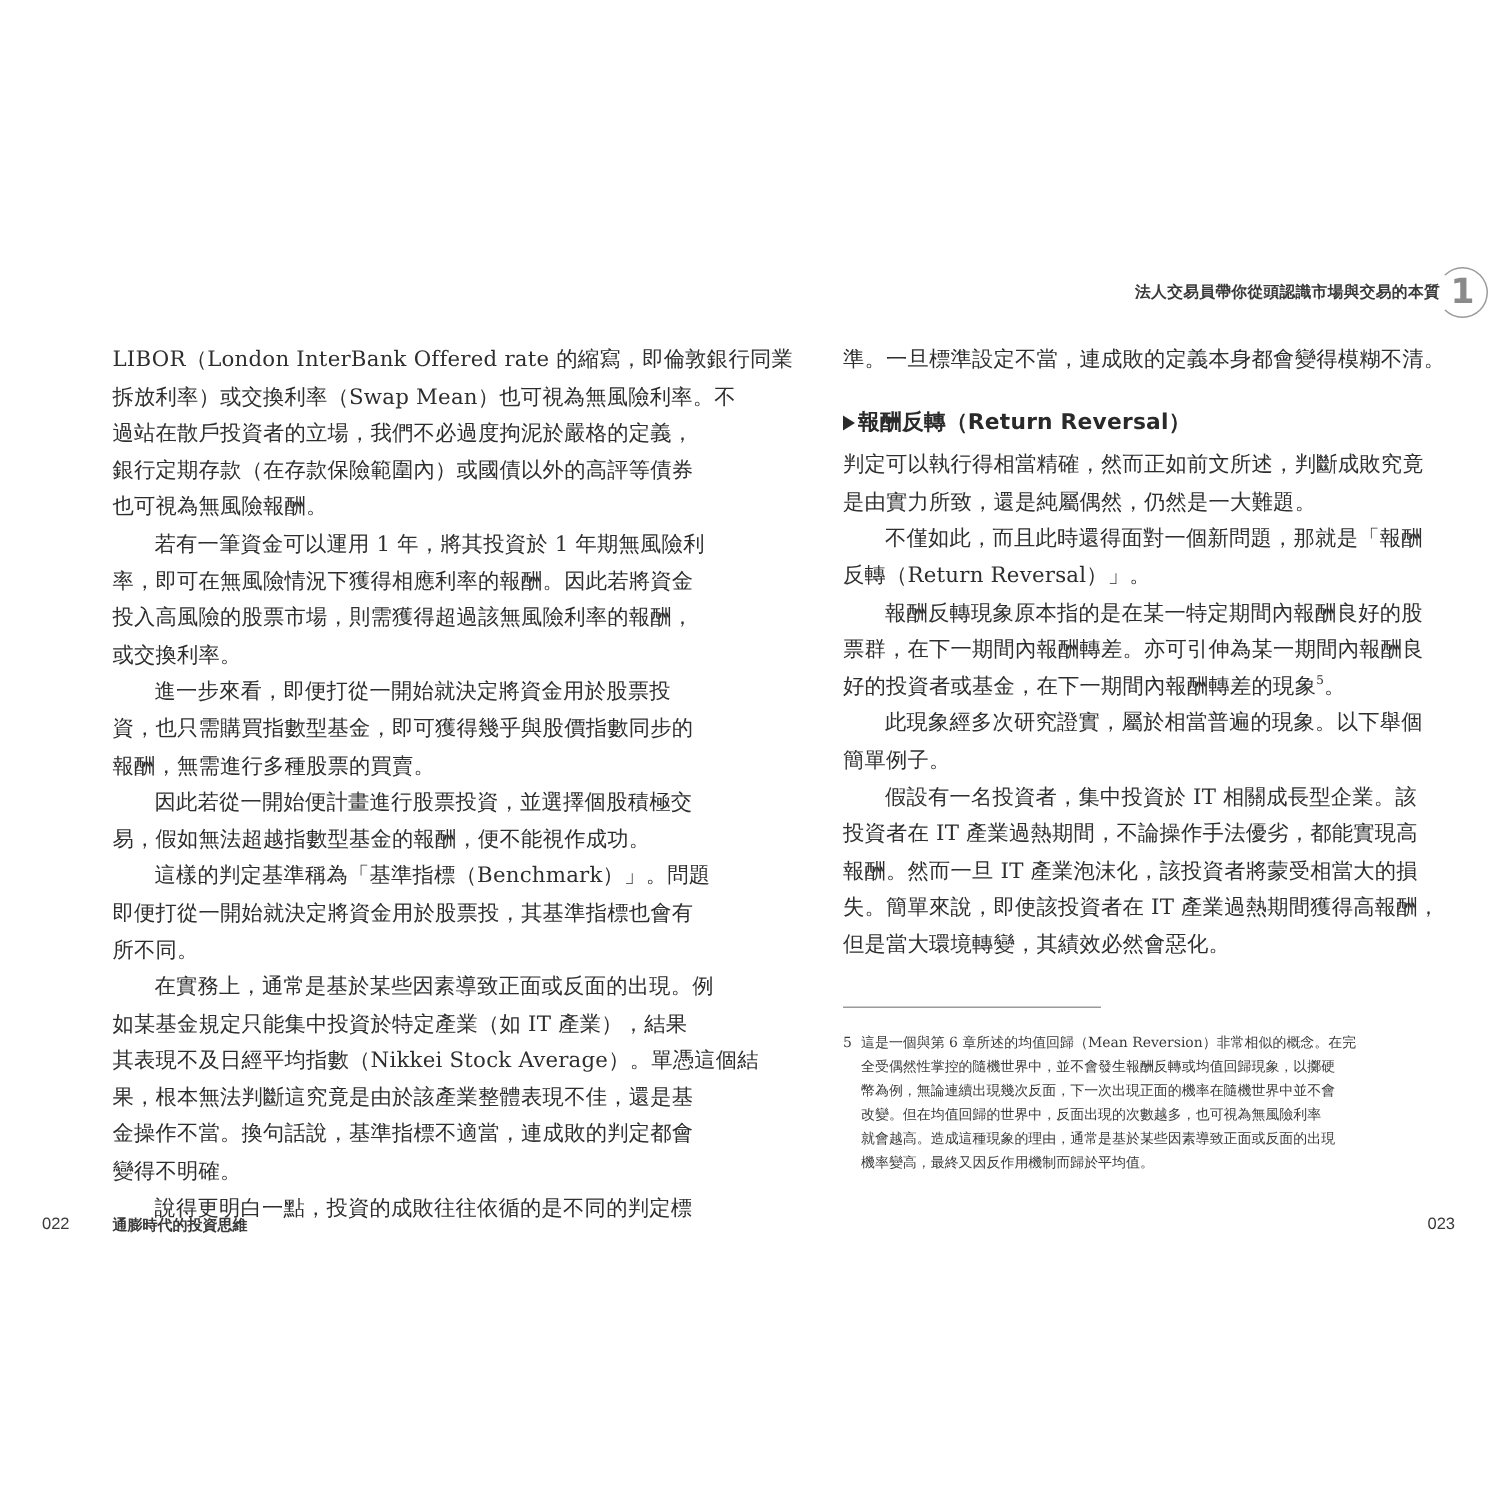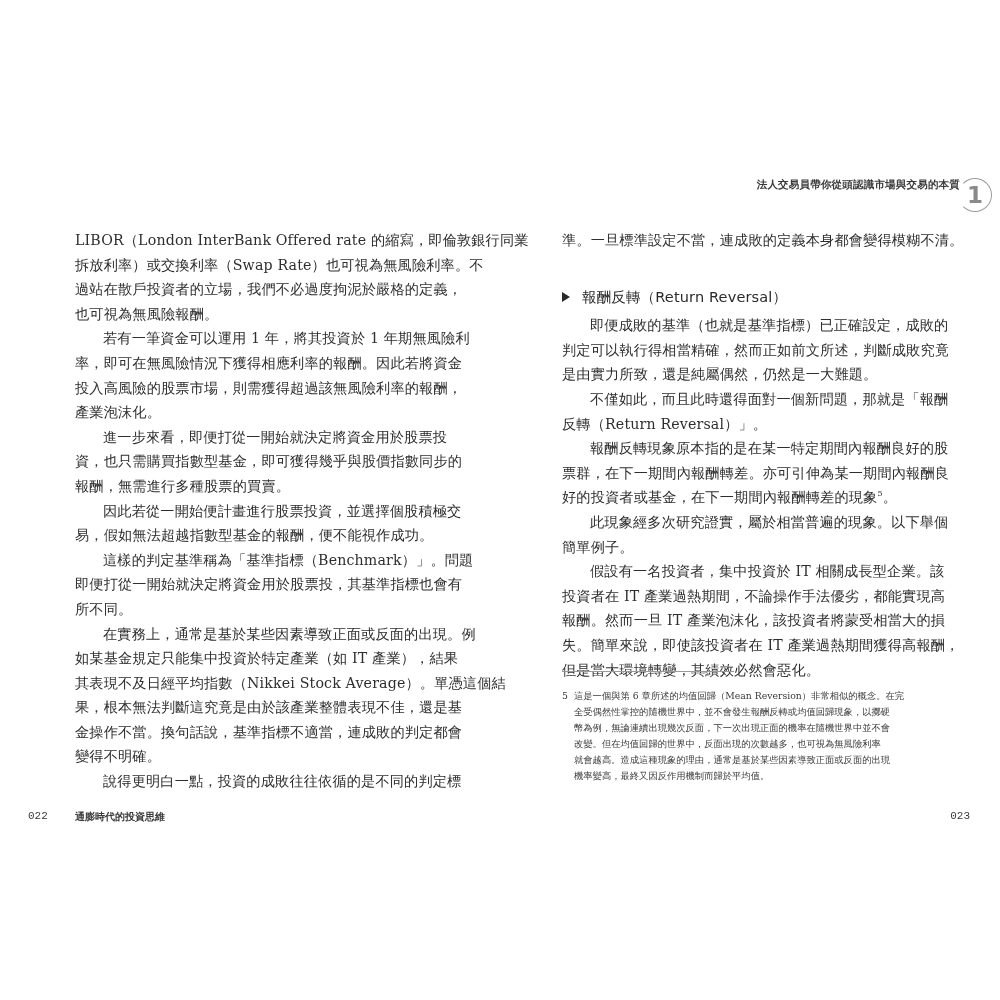--- a/index.html
+++ b/index.html
@@ -27,21 +27,21 @@
     }
     .page-left { left: 0; width: 500px; }
     .page-right { left: 500px; width: 500px; }
 
     
     .running-header {
       position: absolute;
       top: 178px;
       right: 8px;
       display: flex;
-      align-items: flex-start;
+      align-items: center;
       gap: 2px;
     }
     .running-header-title {
       font-family: "DejaVu Sans", "Liberation Sans", sans-serif;
       font-size: 10.5px;
       font-weight: bold;
       color: #3a3a3a;
       letter-spacing: 0.2px;
     }
     .chapter-badge {
@@ -75,27 +75,27 @@
     .line {
       display: block;
       white-space: nowrap;
       height: 24.6px;
     }
     .indent { padding-left: 28px; }
 
     .section-heading {
       display: flex;
       align-items: center;
-      gap: 10px;
+      gap: 0;
       font-family: "DejaVu Sans", "Liberation Sans", sans-serif;
       font-size: 14.5px;
-      font-weight: normal;
+      font-weight: bold;
       color: #2a2a2a;
       height: 24.6px;
-      margin-top: 32px;
+      margin-top: 17px;
       margin-bottom: 4px;
     }
     .triangle-icon {
       display: inline-block;
       width: 0; height: 0;
       border-top: 5px solid transparent;
       border-bottom: 5px solid transparent;
       border-left: 8px solid #2a2a2a;
       margin-right: 2px;
     }
@@ -129,21 +129,21 @@
       white-space: nowrap;
       height: 16px;
     }
     .fn-num { display: inline-block; width: 12px; }
     .fn-cont { padding-left: 12px; }
 
     
     .folio {
       position: absolute;
       top: 810px;
-      font-family: Liberation Mono, monospace;
+      font-family: Liberation Sans, sans-serif;
       font-size: 11px;
       color: #3a3a3a;
     }
     .folio-left { left: 28px; }
     .folio-right { right: 30px; }
     .folio-book-title {
       position: absolute;
       top: 810px;
       left: 75px;
       font-family: Liberation Sans, sans-serif;
@@ -153,27 +153,28 @@
     }
   </style>
 </head>
 <body>
 
 <div class="spread">
 
   <div class="page page-left">
     <div class="text-col" id="left-lines">
         <span class="line"><span>LIBOR（London InterBank Offered rate 的縮寫，即倫敦銀行同業</span></span>
-        <span class="line"><span>拆放利率）或交換利率（Swap Rate）也可視為無風險利率。不</span></span>
+        <span class="line"><span>拆放利率）或交換利率（Swap Mean）也可視為無風險利率。不</span></span>
         <span class="line"><span>過站在散戶投資者的立場，我們不必過度拘泥於嚴格的定義，</span></span>
+        <span class="line"><span>銀行定期存款（在存款保險範圍內）或國債以外的高評等債券</span></span>
         <span class="line"><span>也可視為無風險報酬。</span></span>
         <span class="line indent"><span>若有一筆資金可以運用 1 年，將其投資於 1 年期無風險利</span></span>
         <span class="line"><span>率，即可在無風險情況下獲得相應利率的報酬。因此若將資金</span></span>
         <span class="line"><span>投入高風險的股票市場，則需獲得超過該無風險利率的報酬，</span></span>
-        <span class="line"><span>產業泡沫化。</span></span>
+        <span class="line"><span>或交換利率。</span></span>
         <span class="line indent"><span>進一步來看，即便打從一開始就決定將資金用於股票投</span></span>
         <span class="line"><span>資，也只需購買指數型基金，即可獲得幾乎與股價指數同步的</span></span>
         <span class="line"><span>報酬，無需進行多種股票的買賣。</span></span>
         <span class="line indent"><span>因此若從一開始便計畫進行股票投資，並選擇個股積極交</span></span>
         <span class="line"><span>易，假如無法超越指數型基金的報酬，便不能視作成功。</span></span>
         <span class="line indent"><span>這樣的判定基準稱為「基準指標（Benchmark）」。問題</span></span>
         <span class="line"><span>即便打從一開始就決定將資金用於股票投，其基準指標也會有</span></span>
         <span class="line"><span>所不同。</span></span>
         <span class="line indent"><span>在實務上，通常是基於某些因素導致正面或反面的出現。例</span></span>
         <span class="line"><span>如某基金規定只能集中投資於特定產業（如 IT 產業），結果</span></span>
@@ -194,21 +195,20 @@
       <span class="chapter-badge">1</span>
     </div>
 
     <div class="text-col">
       <span class="line">準。一旦標準設定不當，連成敗的定義本身都會變得模糊不清。</span>
       <div class="section-heading">
         <span class="triangle-icon"></span>
         <span>報酬反轉（Return Reversal）</span>
       </div>
       <div id="right-lines">
-          <span class="line indent"><span>即便成敗的基準（也就是基準指標）已正確設定，成敗的</span></span>
           <span class="line"><span>判定可以執行得相當精確，然而正如前文所述，判斷成敗究竟</span></span>
           <span class="line"><span>是由實力所致，還是純屬偶然，仍然是一大難題。</span></span>
           <span class="line indent"><span>不僅如此，而且此時還得面對一個新問題，那就是「報酬</span></span>
           <span class="line"><span>反轉（Return Reversal）」。</span></span>
           <span class="line indent"><span>報酬反轉現象原本指的是在某一特定期間內報酬良好的股</span></span>
           <span class="line"><span>票群，在下一期間內報酬轉差。亦可引伸為某一期間內報酬良</span></span>
           <span class="line"><span>好的投資者或基金，在下一期間內報酬轉差的現象</span><sup class="fn-ref">5</sup><span>。</span></span>
           <span class="line indent"><span>此現象經多次研究證實，屬於相當普遍的現象。以下舉個</span></span>
           <span class="line"><span>簡單例子。</span></span>
           <span class="line indent"><span>假設有一名投資者，集中投資於 IT 相關成長型企業。該</span></span>

